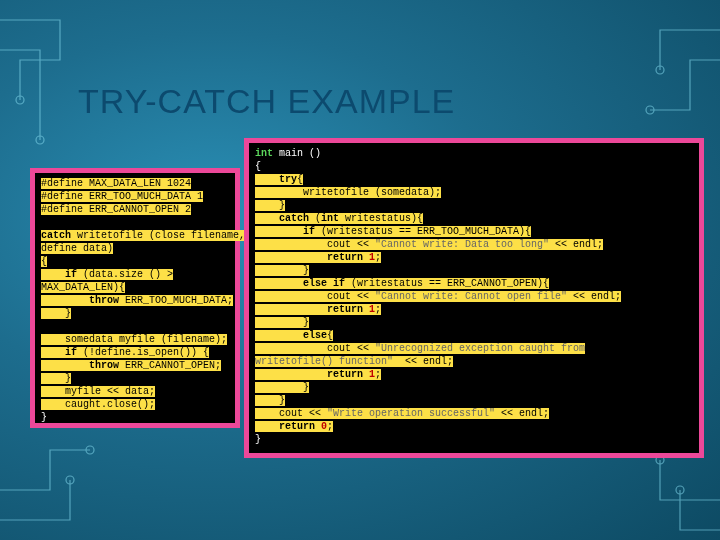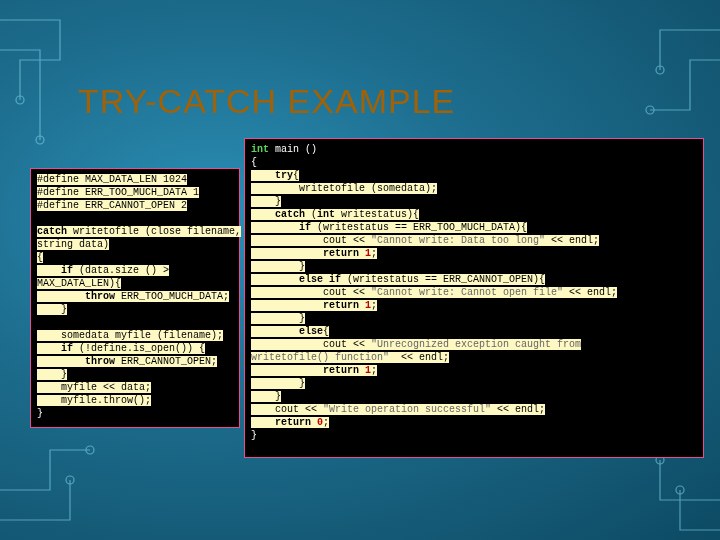--- a/index.html
+++ b/index.html
@@ -16,53 +16,53 @@
     inset: 0;
     pointer-events: none;
   }
   .circuit svg { width: 100%; height: 100%; }
   .title {
     position: absolute;
     top: 82px;
     left: 78px;
     font-size: 34px;
     font-weight: 400;
-    color: #a16207;
+    color: #0c4a6e;
     letter-spacing: 1px;
     font-family: "Arial", sans-serif;
   }
   .code-block {
     position: absolute;
     background: #000;
     font-family: "Courier New", monospace;
     font-size: 10px;
     line-height: 13px;
     color: #fff;
     padding: 4px 6px;
-    border: 1px solid #ec4899;
+    border: 5px solid #ec4899;
   }
   .code-left {
     top: 168px;
     left: 30px;
     width: 210px;
     height: 260px;
   }
   .code-right {
     top: 138px;
     left: 244px;
     width: 460px;
     height: 320px;
   }
   .kw { color: #5bd65b; font-weight: bold; }
   .num { color: #ff6060; font-weight: bold; }
   .str { color: #bbbbbb; }
   .typ { color: #5bd65b; font-weight: bold; }
   pre { white-space: pre; font-family: inherit; }
   .hl {
-    background: #fef9c3;
+    background: #fde047;
     color: #000;
     display: inline;
   }
   .hl .kw { color: #000; font-weight: bold; }
   .hl .num { color: #c00000; font-weight: bold; }
   .hl .str { color: #666; }
 </style>
 </head>
 <body>
 
@@ -90,33 +90,33 @@
 </div>
 
 <div class="title">TRY-CATCH EXAMPLE</div>
 
 <div class="code-block code-left">
 <pre><span class="hl"><span>#define MAX_DATA_LEN 1024</span>
 <span>#define ERR_TOO_MUCH_DATA 1</span>
 <span>#define ERR_CANNOT_OPEN 2</span></span>
 <span></span>
 <span class="hl"><span class="kw">catch</span><span> writetofile (close filename,</span>
-<span>string data)</span>
+<span>define data)</span>
 <span>{</span></span>
 <span class="hl"><span class="kw">    if</span><span> (data.size () &gt;</span>
 <span>MAX_DATA_LEN){</span></span>
 <span class="hl"><span class="kw">        throw</span><span> ERR_TOO_MUCH_DATA;</span></span>
 <span class="hl"><span>    }</span></span>
 <span></span>
 <span class="hl"><span>    somedata myfile (filename);</span></span>
 <span class="hl"><span class="kw">    if</span><span> (!define.is_open()) {</span></span>
 <span class="hl"><span class="kw">        throw</span><span> ERR_CANNOT_OPEN;</span></span>
 <span class="hl"><span>    }</span></span>
 <span class="hl"><span>    myfile &lt;&lt; data;</span></span>
-<span class="hl"><span>    myfile.throw();</span></span>
+<span class="hl"><span>    caught.close();</span></span>
 <span>}</span></pre>
 </div>
 
 <div class="code-block code-right">
 <pre><span class="typ">int</span><span> main ()</span>
 <span>{</span>
 <span class="hl"><span class="kw">    try</span><span>{</span></span>
 <span class="hl"><span>        writetofile (somedata);</span></span>
 <span class="hl"><span>    }</span></span>
 <span class="hl"><span class="kw">    catch</span><span> (</span><span class="kw">int</span><span> writestatus){</span></span>

